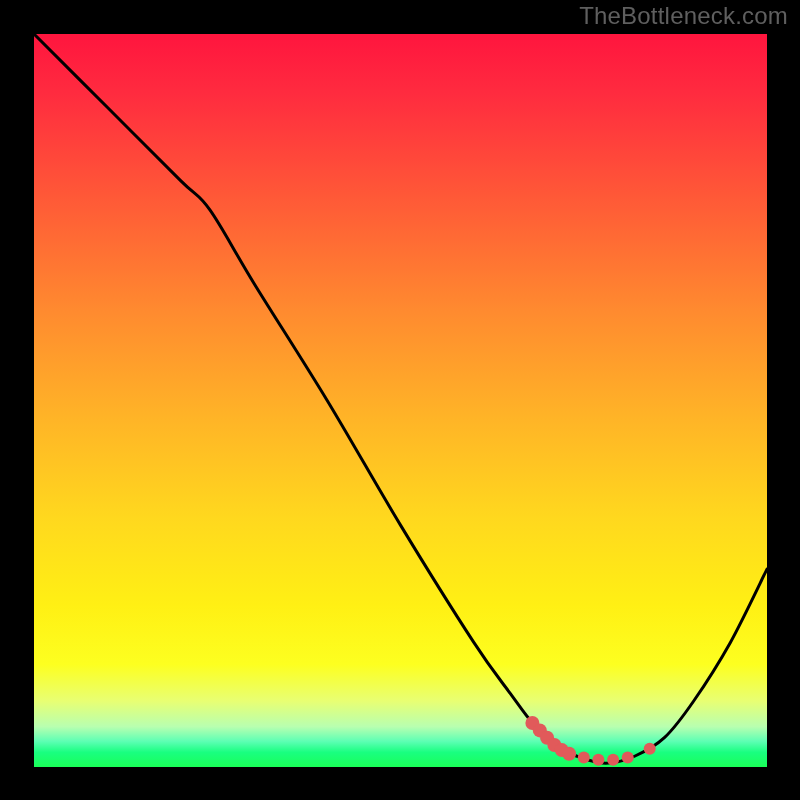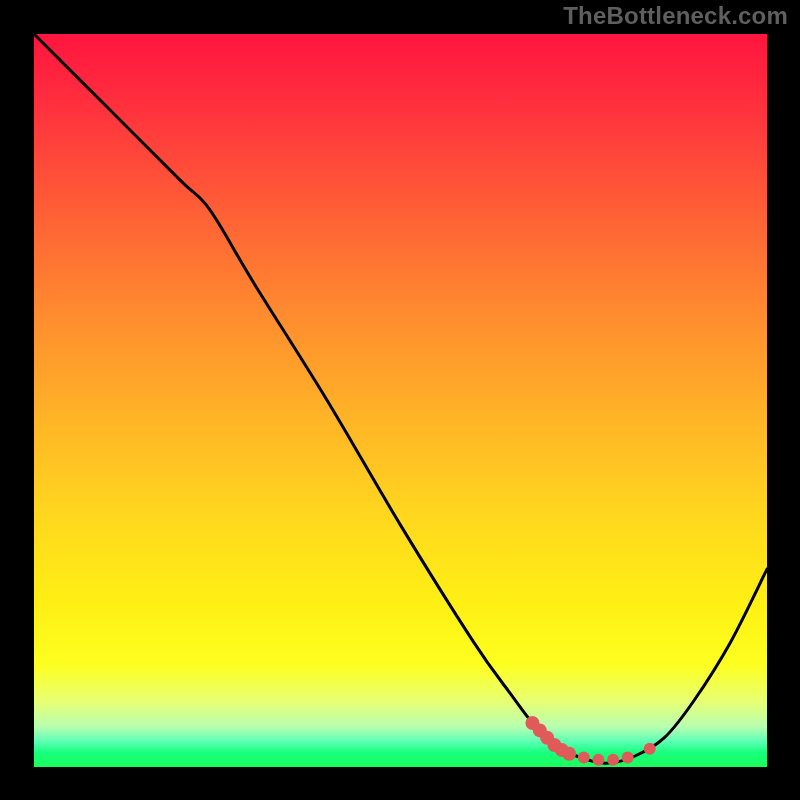--- a/index.html
+++ b/index.html
@@ -16,21 +16,21 @@
     height: 800px;
     position: relative;
     background: #000;
   }
   .watermark {
     position: absolute;
     top: 2px;
     right: 12px;
     color: #5f5f5f;
     font-size: 24px;
-    font-weight: 700;
+    font-weight: 400;
     letter-spacing: 0.2px;
     z-index: 50;
   }
   .plot {
     position: absolute;
     left: 34px;
     top: 34px;
     width: 733px;
     height: 733px;
     background: linear-gradient(

